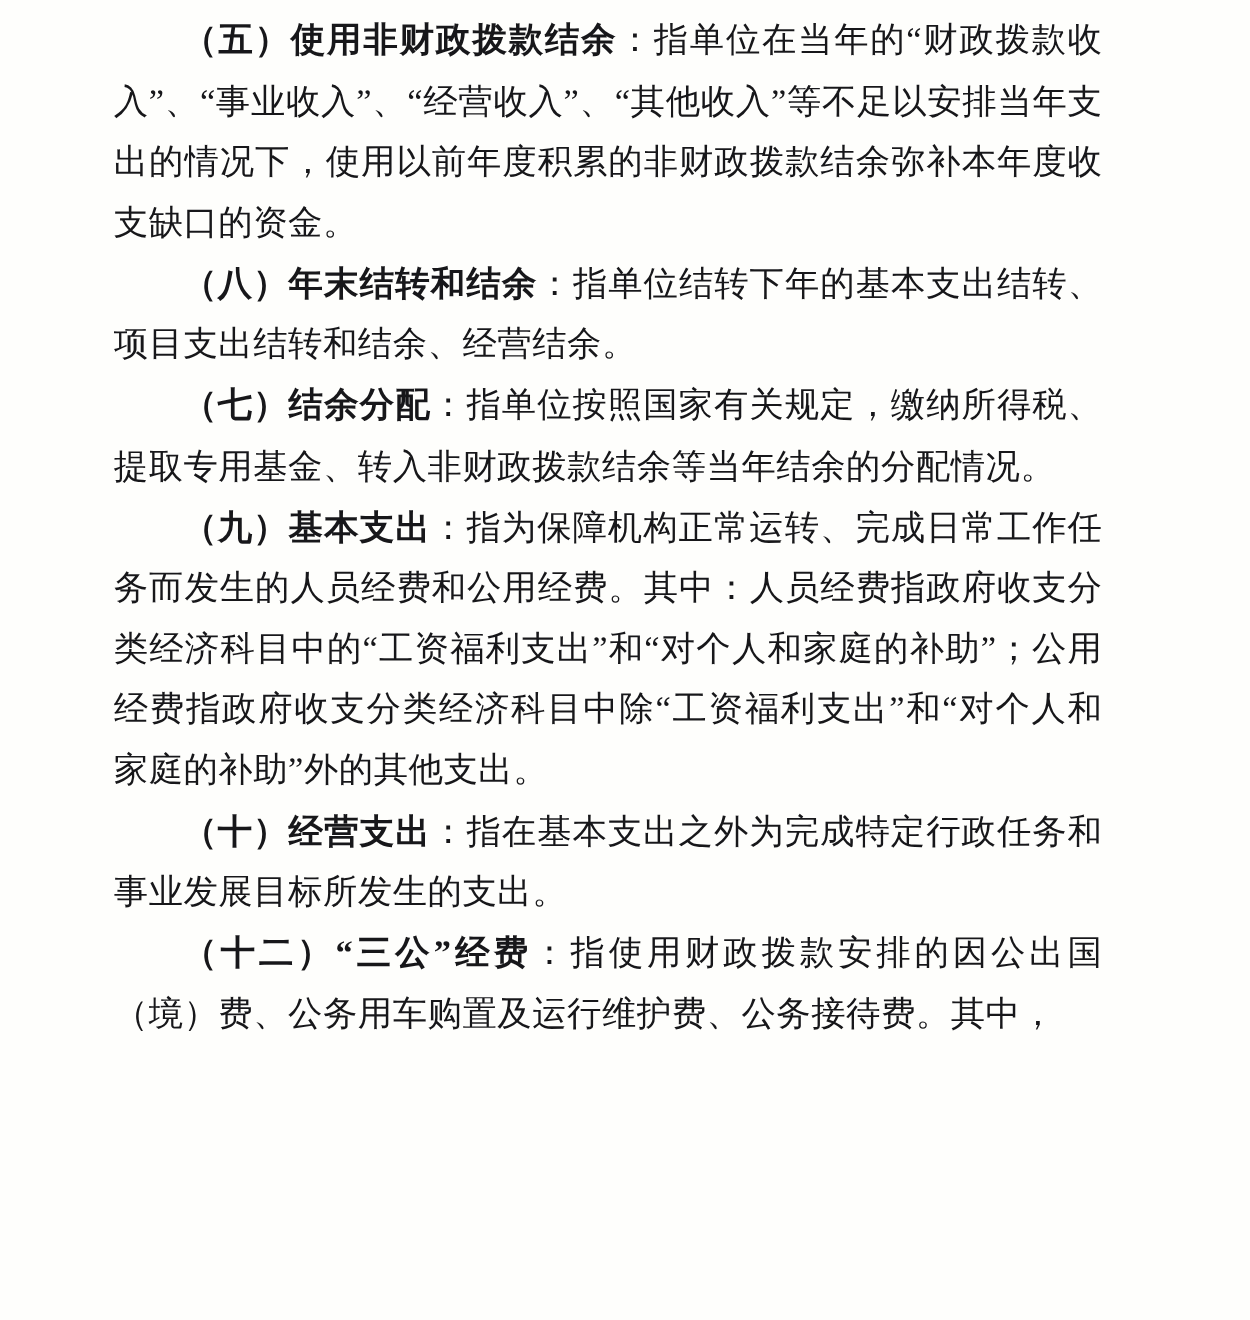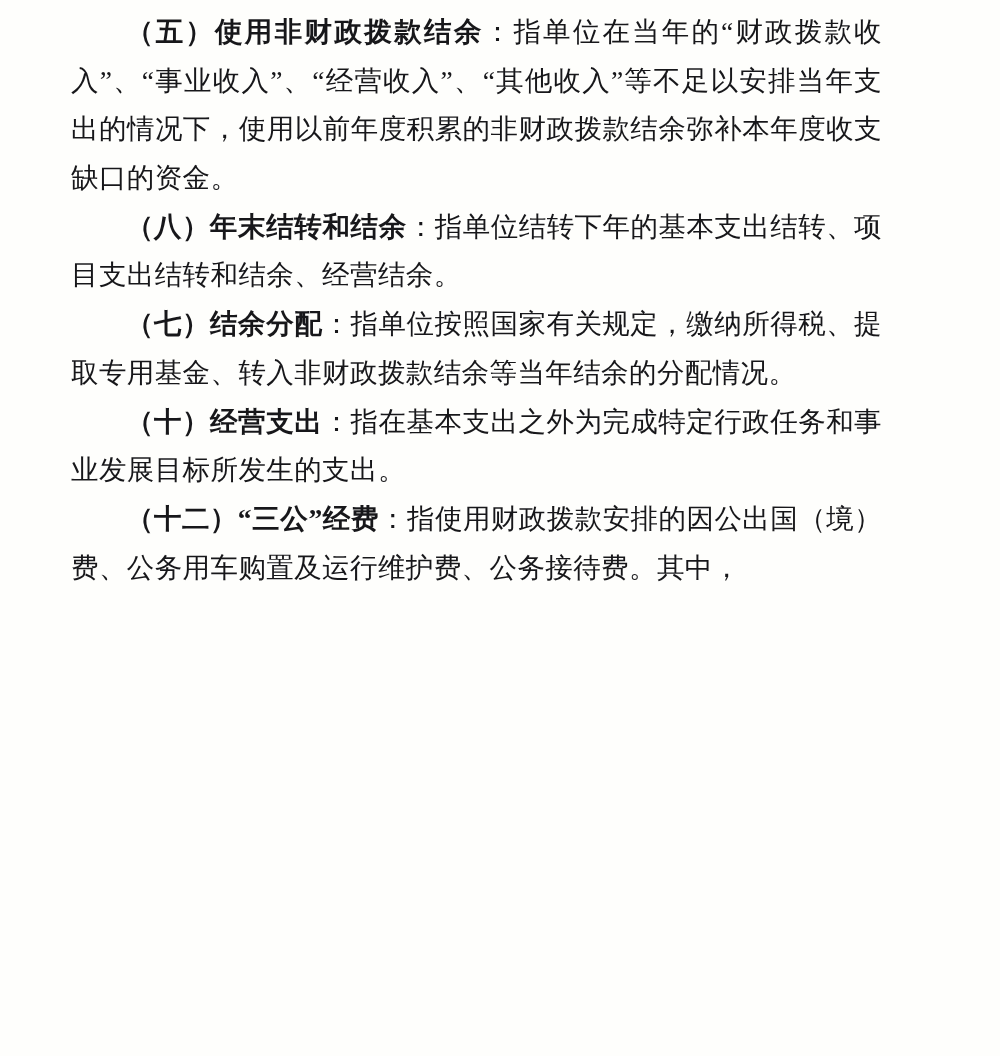--- a/index.html
+++ b/index.html
@@ -12,21 +12,21 @@
     background: #fefefc;
     font-family: "Liberation Serif", "DejaVu Serif", serif;
     color: #17171a;
     overflow: hidden;
   }
   .page {
     position: relative;
     width: 1000px;
     height: 1056px;
     box-sizing: border-box;
-    padding: 8px 118px 0 71px;
+    padding: 8px 118px 0 91px;
   }
   .para {
     font-size: 27.5px;
     line-height: 48.5px;
     text-align: justify;
     text-justify: inter-ideograph;
     text-indent: 2em;
     margin: 0 0 0.5px 0;
     letter-spacing: 0.4px;
     font-family: "Liberation Serif", "DejaVu Serif", serif;
@@ -51,20 +51,23 @@
 
 
   <p class="para">
     <span class="num">（八）</span><span class="term">年末结转和结余</span><span>：指单位结转下年的基本支出结转、项目支出结转和结余、经营结余。</span>
   </p>
 
   <p class="para">
     <span class="num">（七）</span><span class="term">结余分配</span><span>：指单位按照国家有关规定，缴纳所得税、提取专用基金、转入非财政拨款结余等当年结余的分配情况。</span>
   </p>
 
+  <p class="para">
+    <span class="num">（九）</span><span class="term">基本支出</span><span>：指为保障机构正常运转、完成日常工作任务而发生的人员经费和公用经费。其中：人员经费指政府收支分类经济科目中的“工资福利支出”和“对个人和家庭的补助”；公用经费指政府收支分类经济科目中除“工资福利支出”和“对个人和家庭的补助”外的其他支出。</span>
+  </p>
 
   <p class="para">
     <span class="num">（十）</span><span class="term">经营支出</span><span>：指在基本支出之外为完成特定行政任务和事业发展目标所发生的支出。</span>
   </p>
 
 
   <p class="para">
     <span class="num">（十二）</span><span class="term">“三公”经费</span><span>：指使用财政拨款安排的因公出国（境）费、公务用车购置及运行维护费、公务接待费。其中，</span>
   </p>
 

